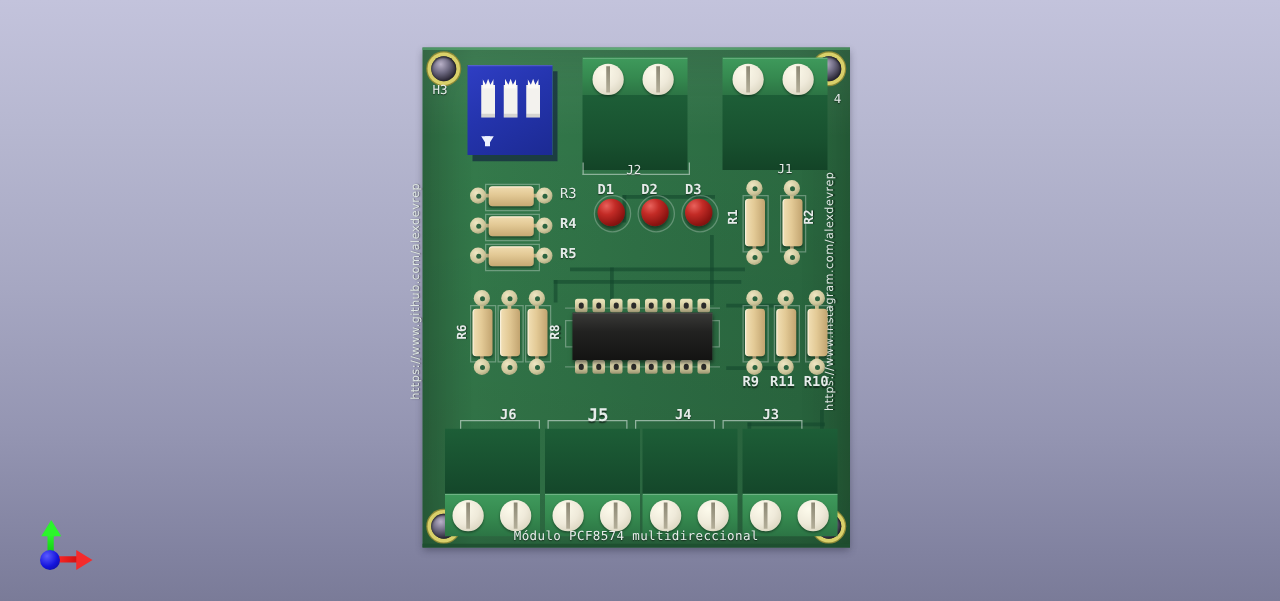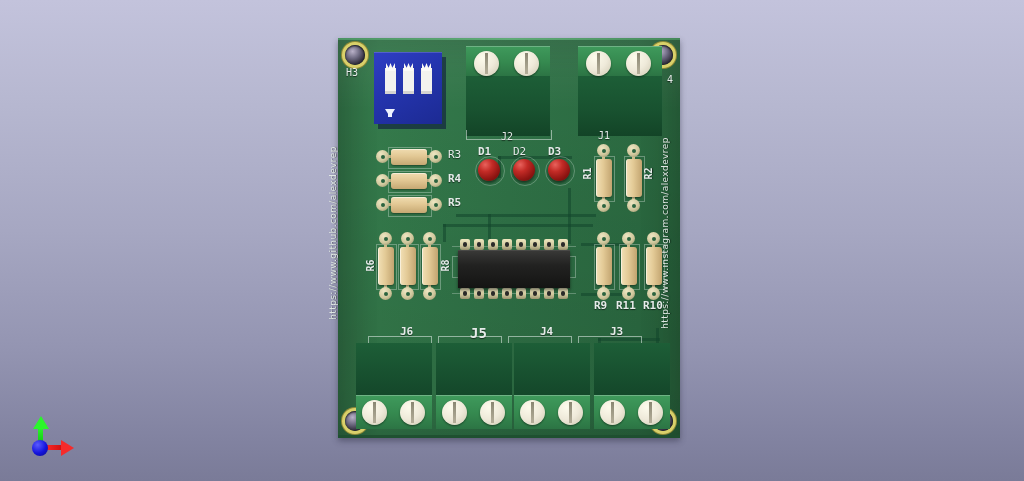--- a/index.html
+++ b/index.html
@@ -199,21 +199,21 @@
     <div class="brkt" style="left:128px;top:92px;width:84px;border-top:0;border-bottom:1px solid rgba(232,240,236,.5);"></div>
     <div class="lbl" style="left:163px;top:93px;font-size:10px;">J2</div>
 
     <div class="tb tbtop" style="left:240px;top:8px;width:84px;height:90px;">
       <div class="back"></div>
       <div class="front">
         <div class="screw" style="left:8px;"></div>
         <div class="screw" style="left:48px;"></div>
       </div>
     </div>
-    <div class="lbl" style="left:260px;top:92px;font-size:10px;">J1</div>
+    <div class="lbl" style="left:284px;top:92px;font-size:10px;">J1</div>
 
     <div class="resH" style="left:42px;top:111px;">
       <div class="outline"></div>
       <div class="lead l"></div>
       <div class="lead r"></div>
       <div class="body"></div>
       <div class="pad l"></div>
       <div class="pad r"></div>
     </div>
     <div class="lbl" style="left:110px;top:110px;font-size:11px;font-weight:normal;">R3</div>
@@ -243,21 +243,21 @@
       <div class="ring"></div>
       <div class="dome"></div>
     </div>
     <div class="lbl" style="left:140px;top:107px;font-size:11px;font-weight:bold;">D1</div>
 
     <div class="led" style="left:175px;top:121px;">
       <div class="base"></div>
       <div class="ring"></div>
       <div class="dome"></div>
     </div>
-    <div class="lbl" style="left:175px;top:107px;font-size:11px;font-weight:normal;">D2</div>
+    <div class="lbl" style="left:175px;top:107px;font-size:11px;font-weight:bold;">D2</div>
 
     <div class="led" style="left:210px;top:121px;">
       <div class="base"></div>
       <div class="ring"></div>
       <div class="dome"></div>
     </div>
     <div class="lbl" style="left:210px;top:107px;font-size:11px;font-weight:bold;">D3</div>
 
     <div class="resV" style="left:258px;top:110px;">
       <div class="outline"></div>
@@ -389,20 +389,21 @@
       </div>
     </div>
     <div class="tb" style="left:256px;top:305px;width:76px;height:86px;">
       <div class="back" style="top:0;height:52px;background:linear-gradient(180deg,#1d5e37,#14472a);"></div>
       <div class="front" style="top:52px;height:34px;">
         <div class="screw" style="left:6px;"></div>
         <div class="screw" style="left:44px;"></div>
       </div>
     </div>
 
+    <div class="lbl" style="left:0;right:0;top:386px;text-align:center;font-size:10px;letter-spacing:.3px;">Módulo PCF8574 multidireccional</div>
 
   </div>
 
   <div id="gizmo">
     <div class="ax-y"></div>
     <div class="ax-y-head"></div>
     <div class="ax-x"></div>
     <div class="ax-x-head"></div>
     <div class="origin"></div>
   </div>

